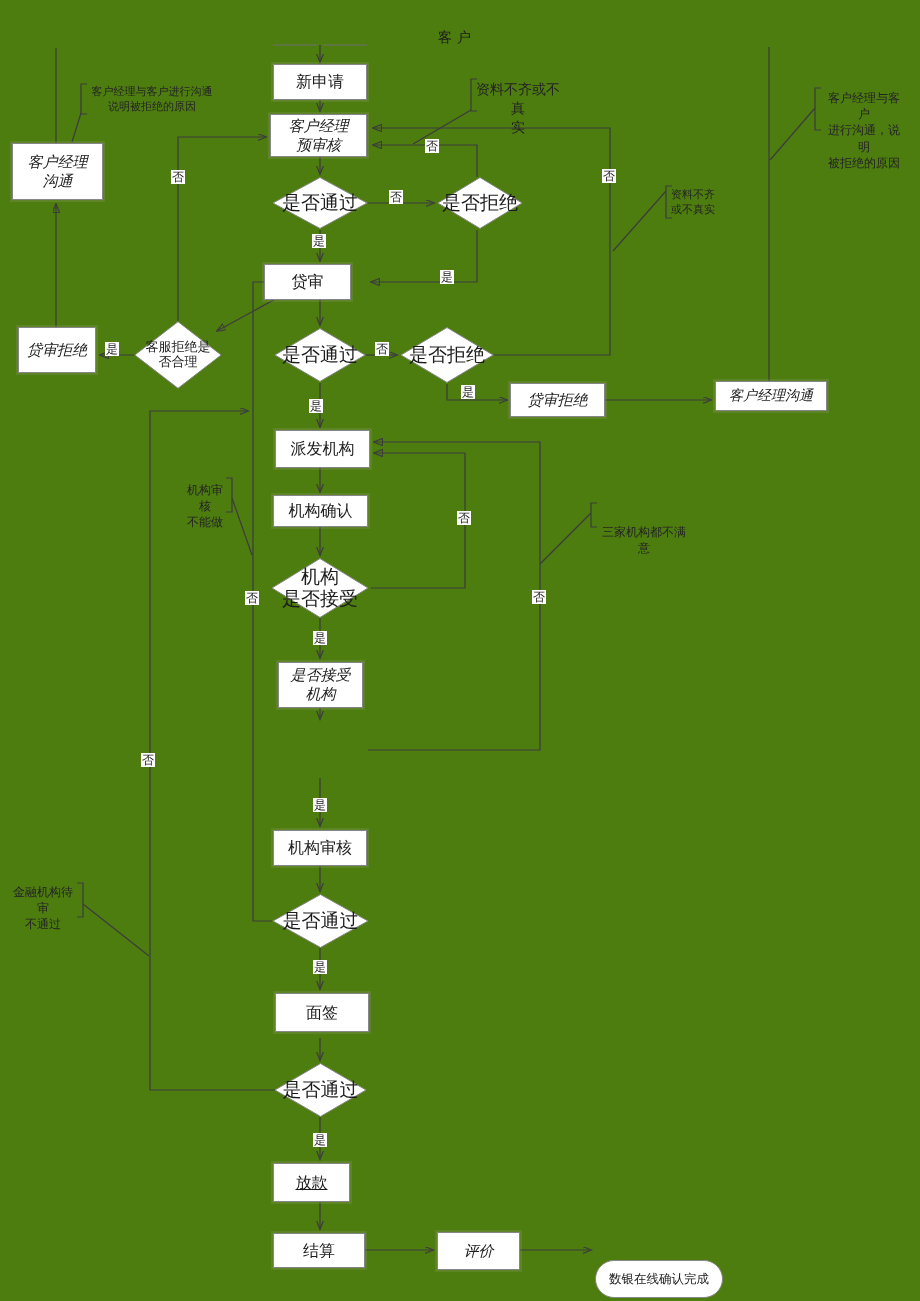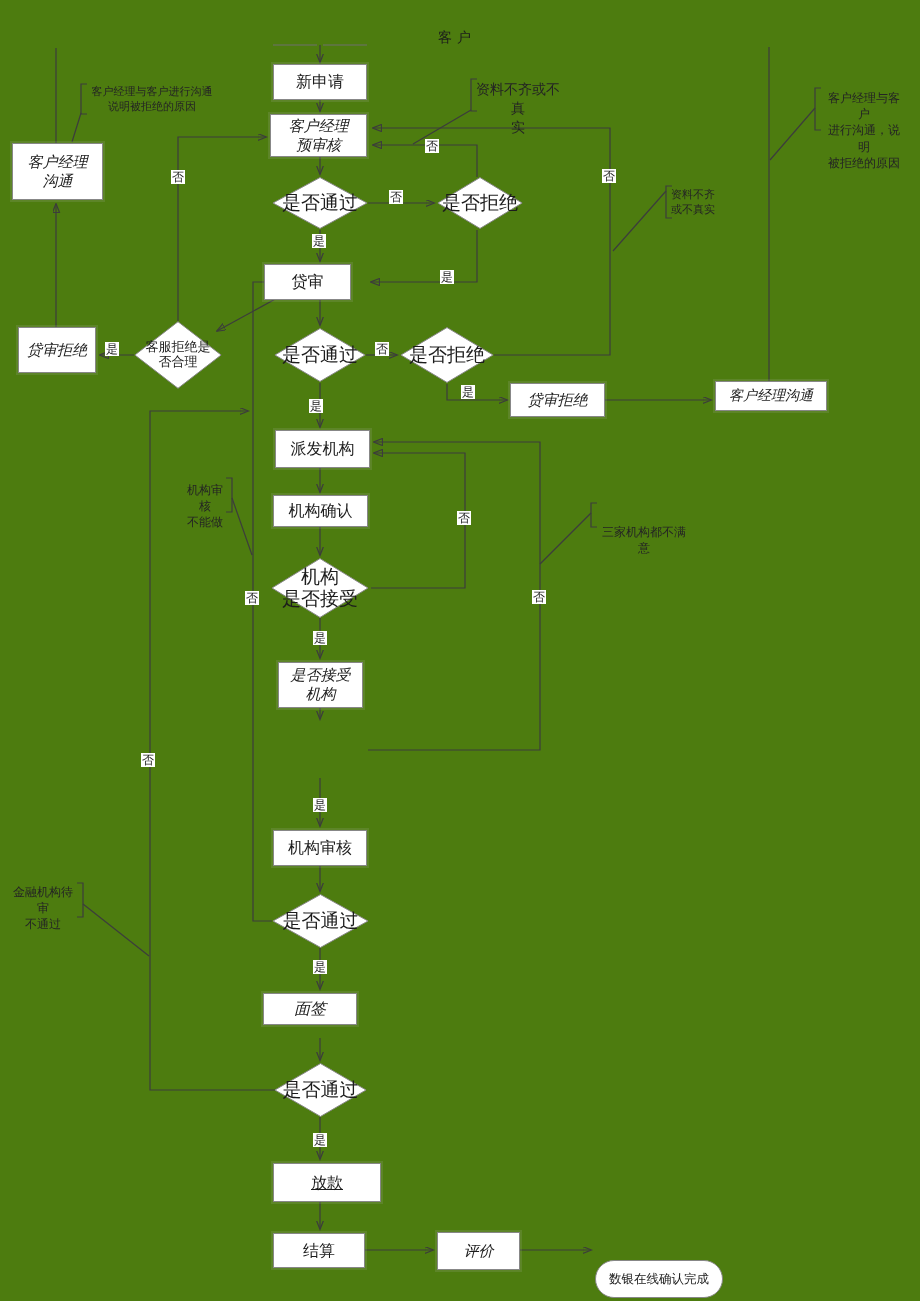--- a/index.html
+++ b/index.html
@@ -116,22 +116,22 @@
   <div class="node small" style="left:510px;top:383px;width:95px;height:34px;">贷审拒绝</div>
   <div class="node small" style="left:715px;top:381px;width:112px;height:30px;font-size:14px;">客户经理沟通</div>
   <div class="node small" style="left:12px;top:143px;width:91px;height:57px;">客户经理
 沟通</div>
   <div class="node small" style="left:18px;top:327px;width:78px;height:46px;">贷审拒绝</div>
   <div class="node" style="left:275px;top:430px;width:95px;height:38px;">派发机构</div>
   <div class="node" style="left:273px;top:495px;width:95px;height:32px;">机构确认</div>
   <div class="node small" style="left:278px;top:662px;width:85px;height:46px;">是否接受
 机构</div>
   <div class="node" style="left:273px;top:830px;width:94px;height:36px;">机构审核</div>
-  <div class="node" style="left:263px;top:993px;width:94px;height:32px;font-style:italic;">面签</div>
-  <div class="node" style="left:273px;top:1163px;width:108px;height:39px;text-decoration:underline;">放款</div>
+  <div class="node" style="left:275px;top:993px;width:94px;height:39px;">面签</div>
+  <div class="node" style="left:273px;top:1163px;width:77px;height:39px;text-decoration:underline;">放款</div>
   <div class="node" style="left:273px;top:1233px;width:92px;height:35px;">结算</div>
   <div class="node small" style="left:437px;top:1232px;width:83px;height:38px;">评价</div>
   <div class="node terminal" style="left:595px;top:1260px;width:128px;height:38px;">数银在线确认完成</div>
 
   <div class="diamond" style="left:272px;top:177px;width:96px;height:52px;">
     <svg viewBox="0 0 100 100" preserveAspectRatio="none">
         <polygon points="50,1 99,50 50,99 1,50" fill="#fff" stroke="#878787" vector-effect="non-scaling-stroke"></polygon>
       </svg>
     <span class="dlabel">是否通过</span>
   </div>

